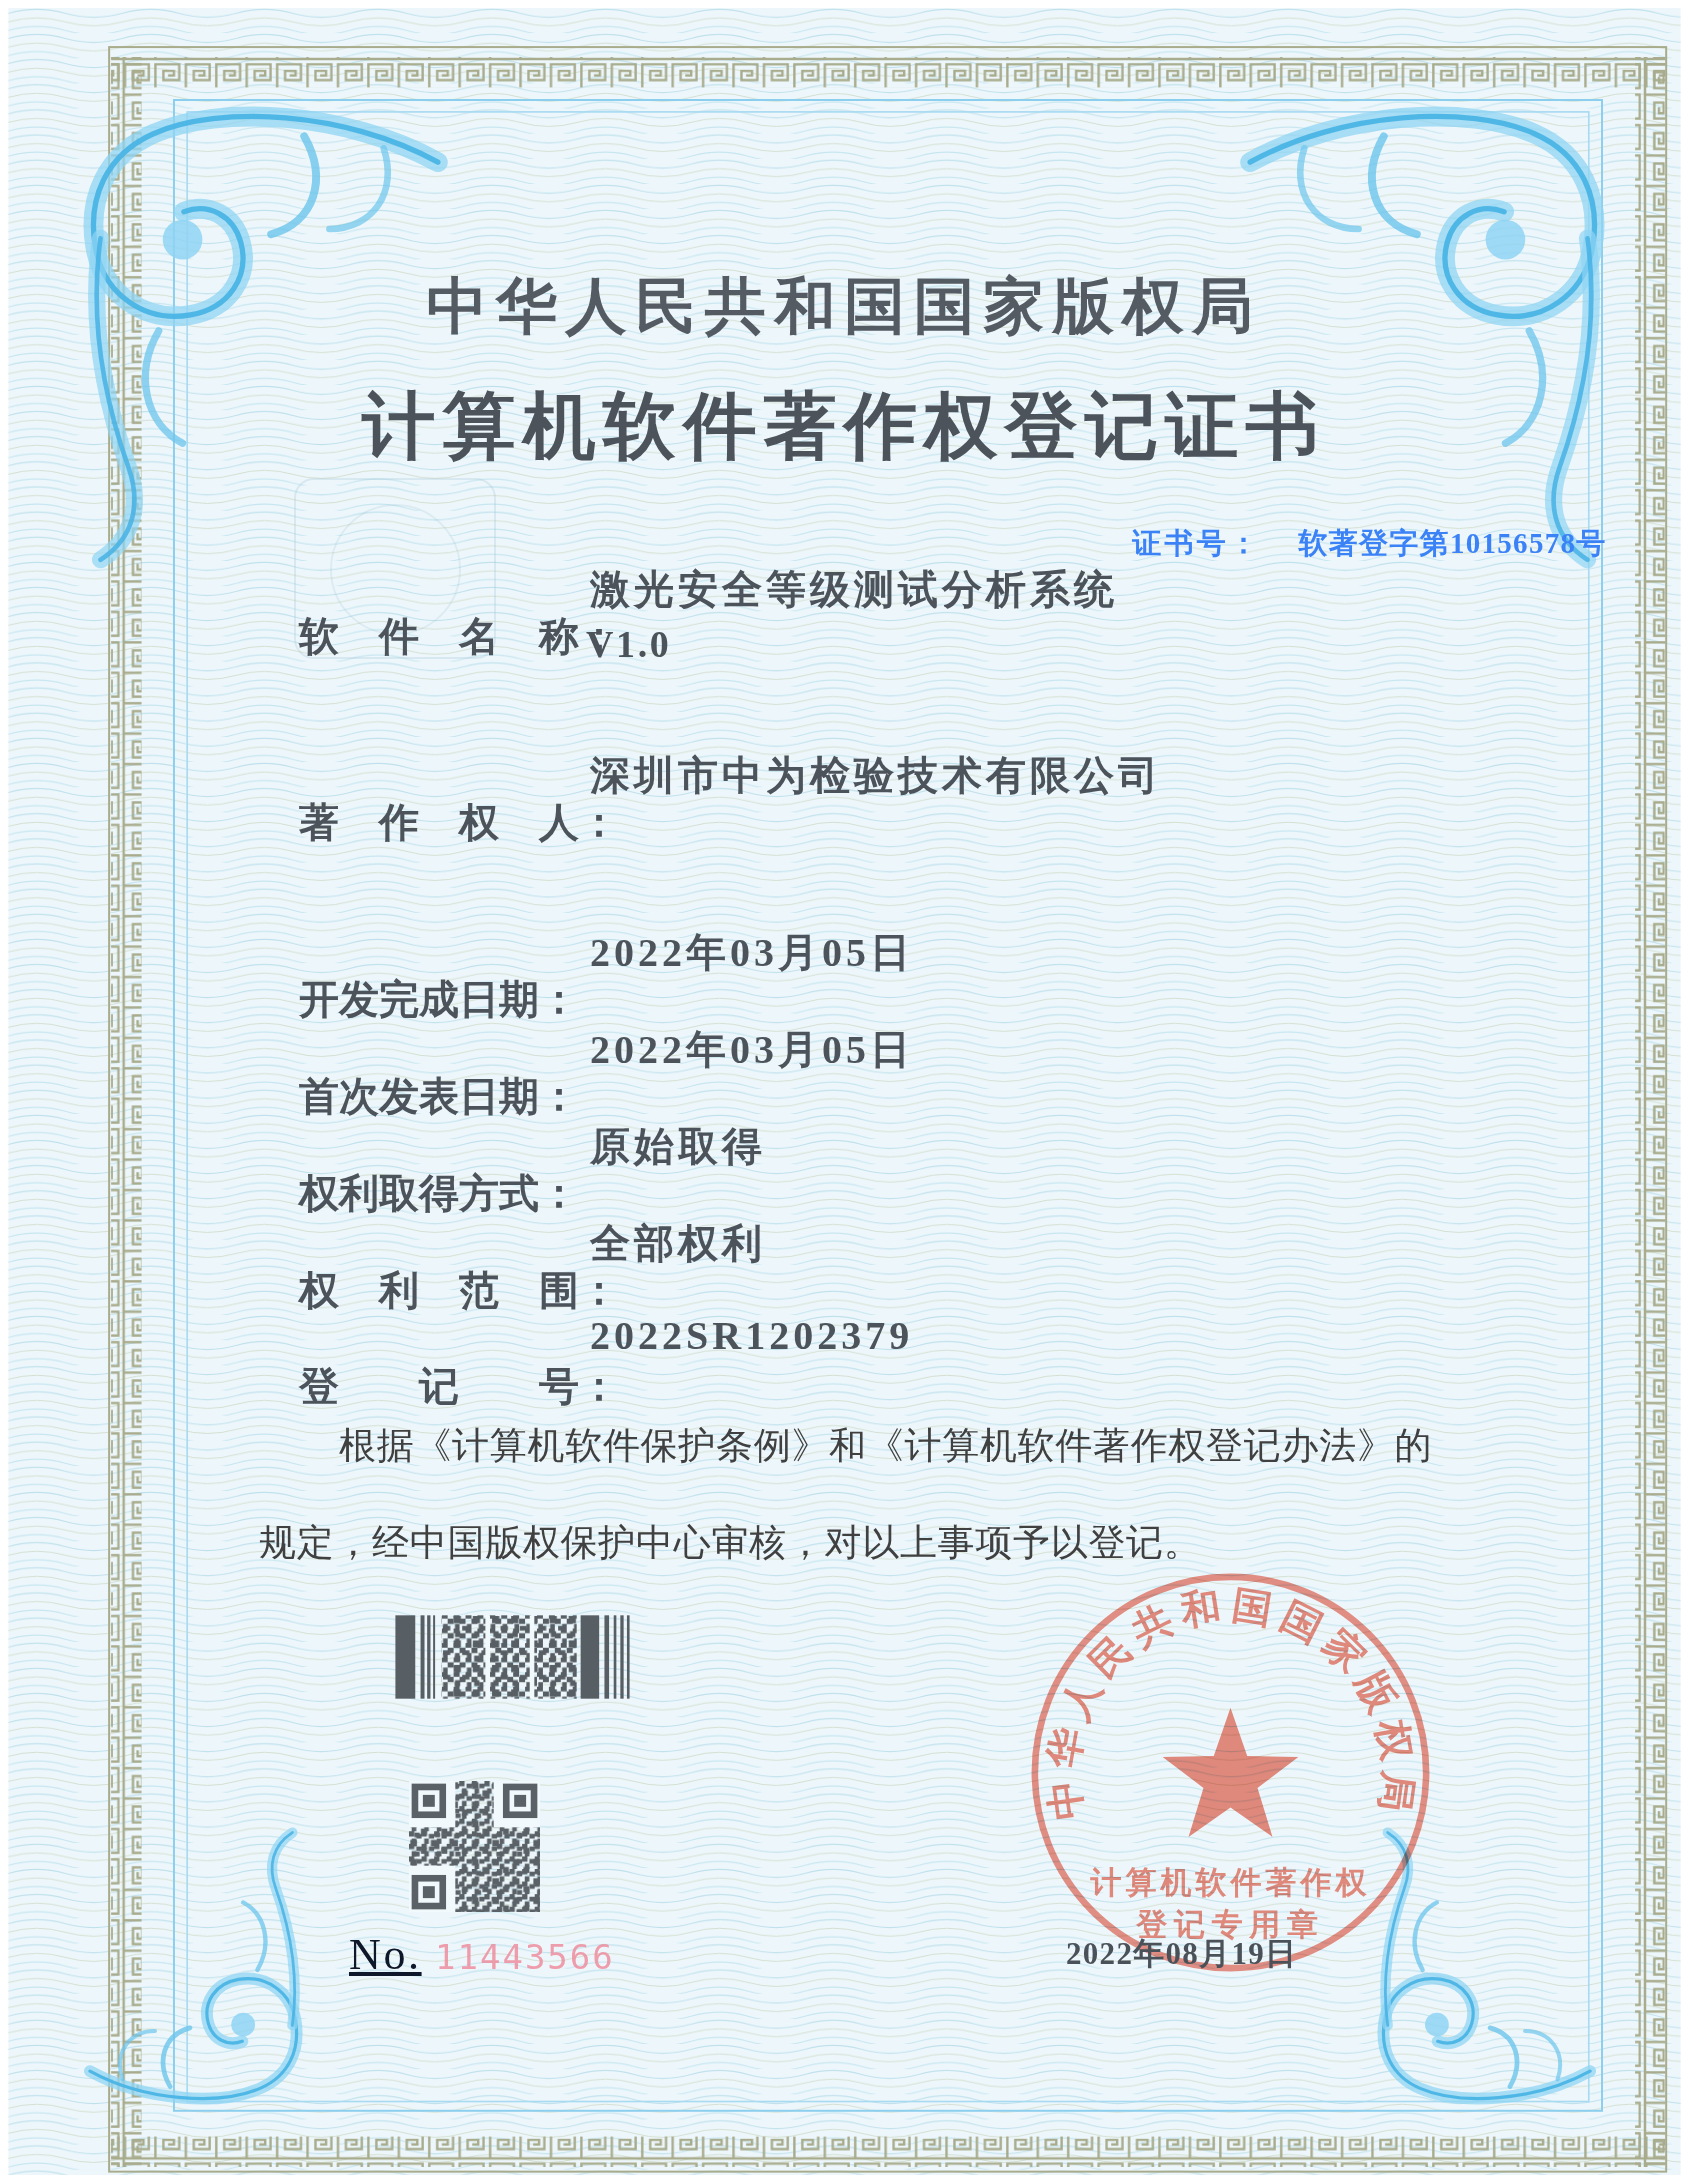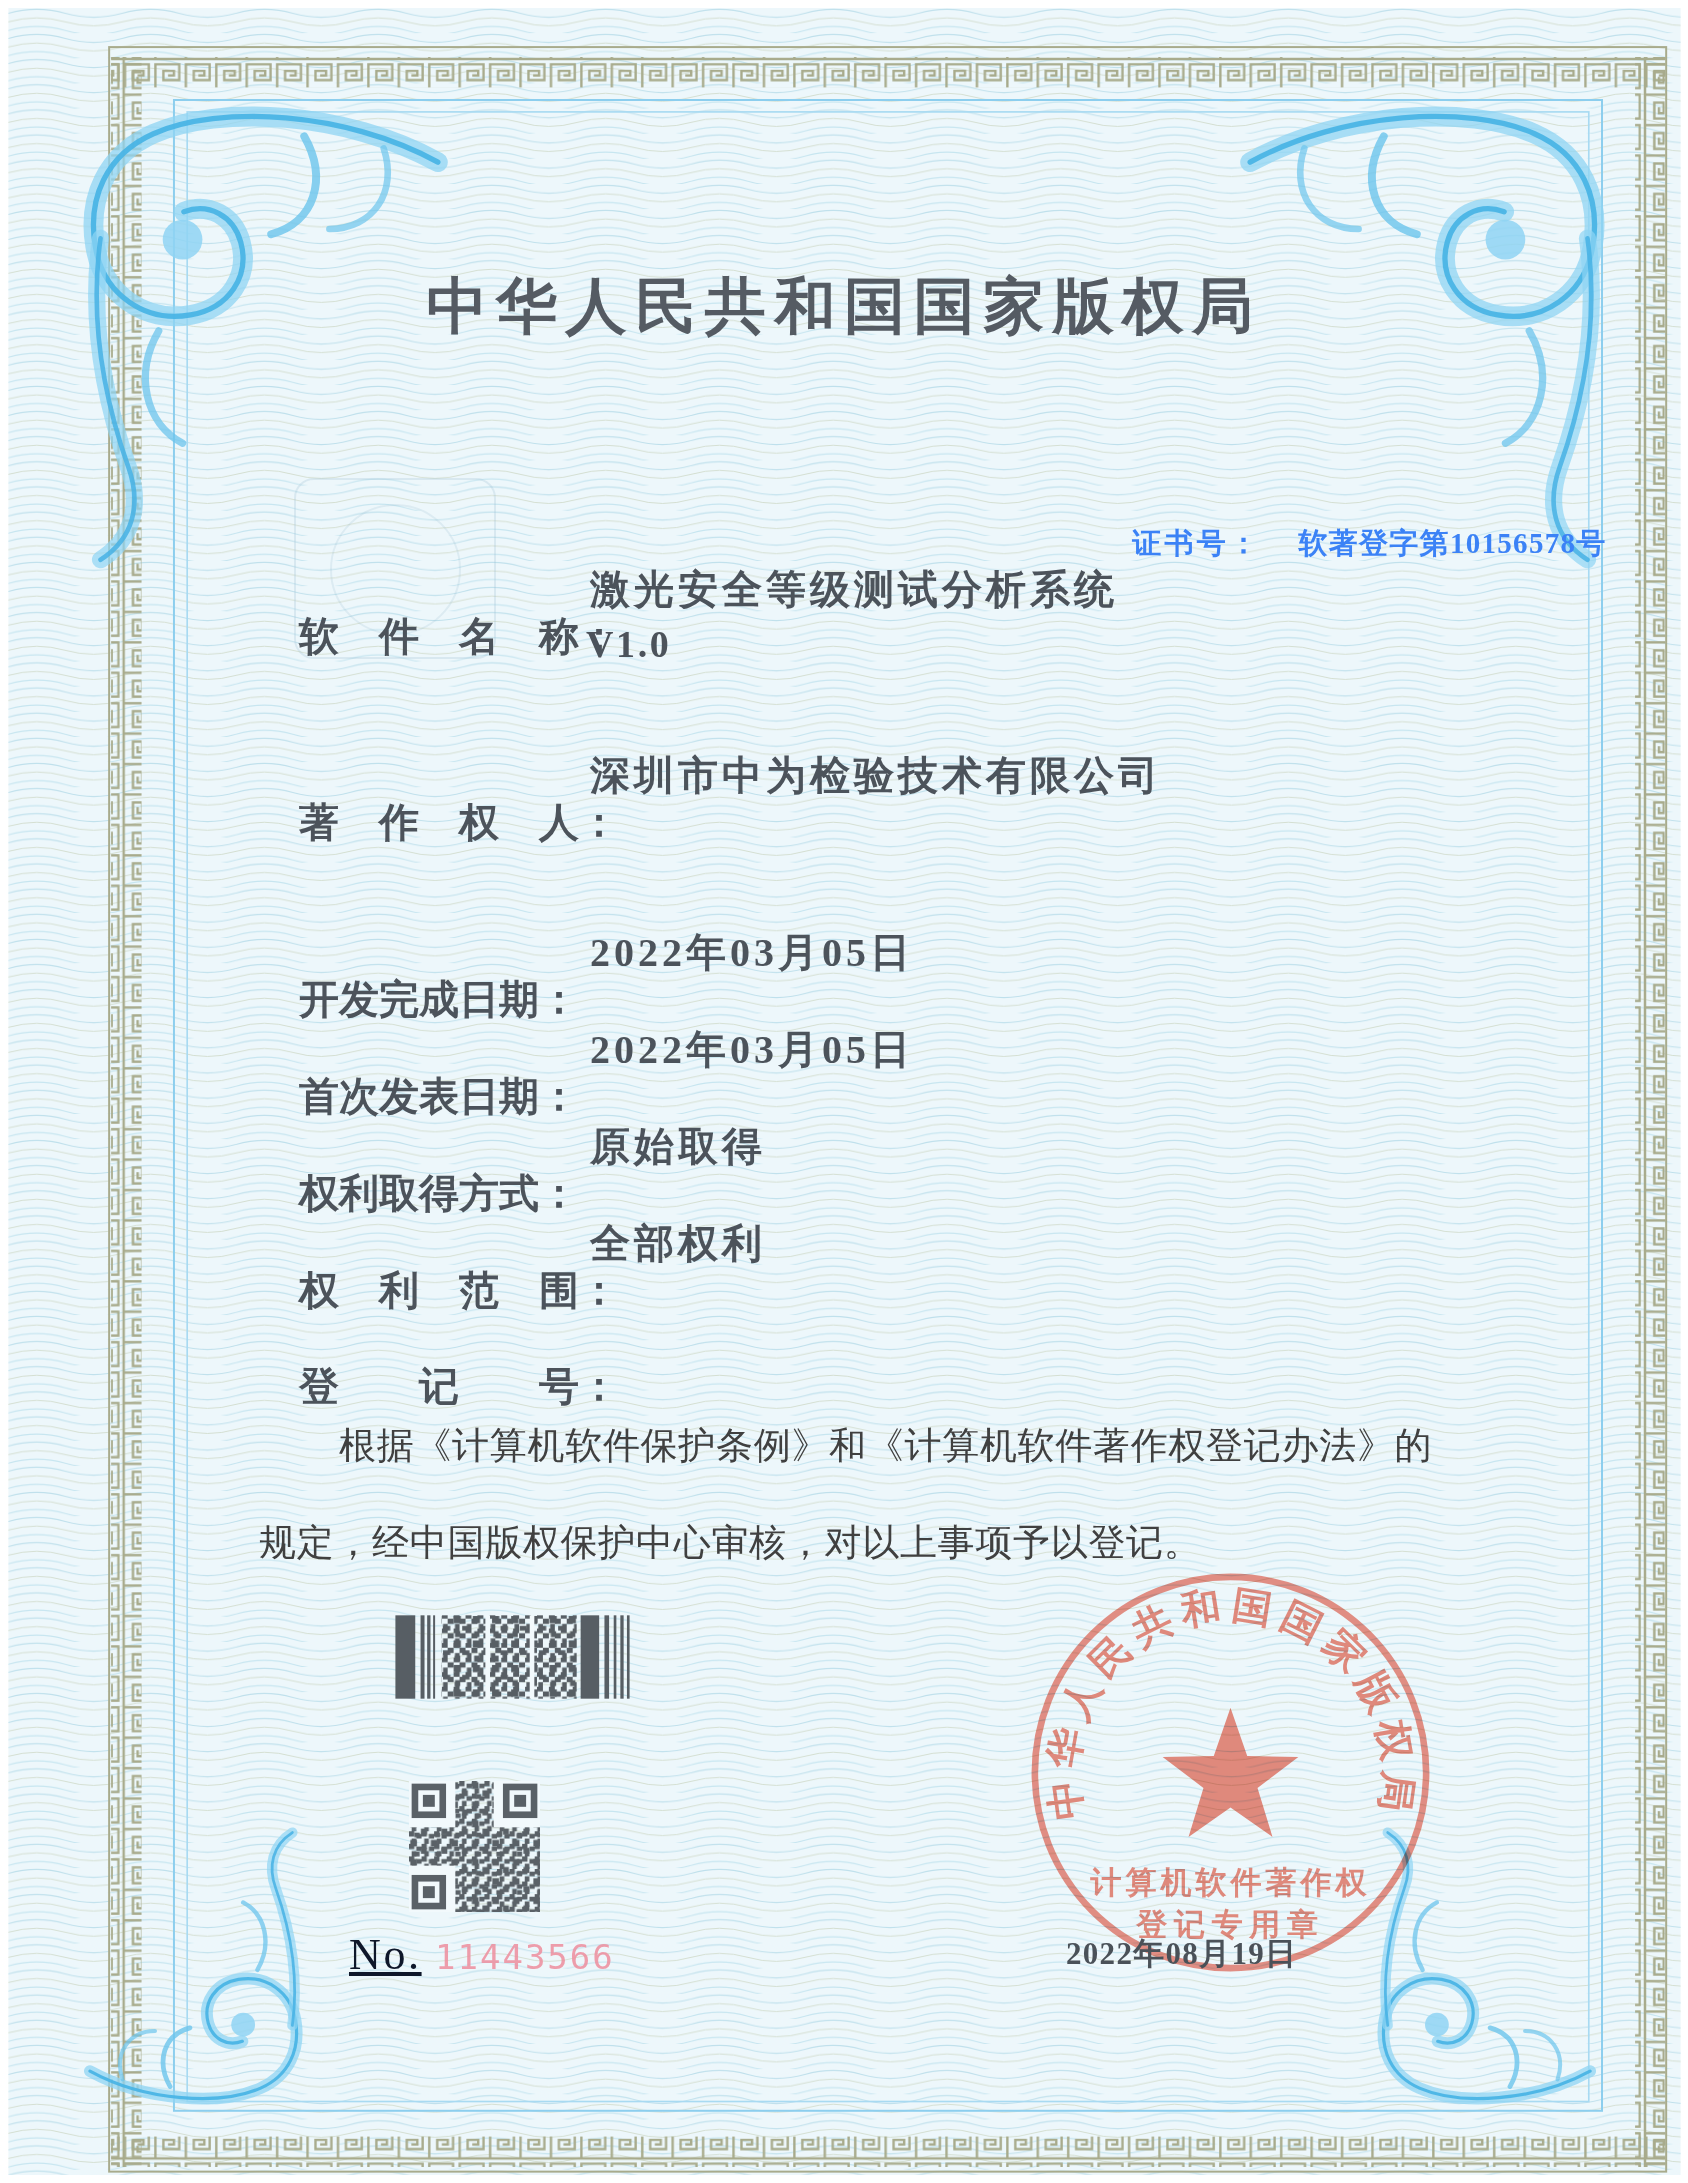--- a/index.html
+++ b/index.html
@@ -91,20 +91,21 @@
     <use href="#fl" transform="translate(672,150) scale(-1,1)"></use>
     <use href="#fl" transform="translate(2410,3188) scale(-0.6,-0.6)"></use>
     <use href="#fl" transform="translate(130,3188) scale(0.6,-0.6)"></use>
   </svg>
 
   <div class="abs z1 watermark">
     <div class="ring"></div>
   </div>
 
   <div class="abs z2 title1">中华人民共和国国家版权局</div>
+  <div class="abs z2 title2">计算机软件著作权登记证书</div>
 
   <div class="abs z2 certno">
     <span>证书号：</span><span class="certno-value">软著登字第10156578号</span>
   </div>
 
   <div class="row r0 z2">
     <span>软　件　名　称：</span>
     <span class="value">激光安全等级测试分析系统</span>
   </div>
   <div class="abs z2 v2">V1.0</div>
@@ -129,20 +130,21 @@
     <span class="value">原始取得</span>
   </div>
 
   <div class="row r5 z2">
     <span>权　利　范　围：</span>
     <span class="value">全部权利</span>
   </div>
 
   <div class="row r6 z2">
     <span>登　　记　　号：</span>
+    <span class="value">2022SR1202379</span>
   </div>
 
   <div class="para p1 z2">根据《计算机软件保护条例》和《计算机软件著作权登记办法》的</div>
   <div class="para p2 z2">规定，经中国版权保护中心审核，对以上事项予以登记。</div>
 
   <svg class="abs z2" style="left:394px;top:1614px" width="237" height="86" viewBox="0 0 358 130" aria-hidden="true">
     <defs>
       <pattern id="bcn" width="18" height="22" patternUnits="userSpaceOnUse">
         <rect x="0" y="0" width="9" height="7" fill="#575e64"></rect>
         <rect x="9" y="7" width="9" height="8" fill="#575e64"></rect>

